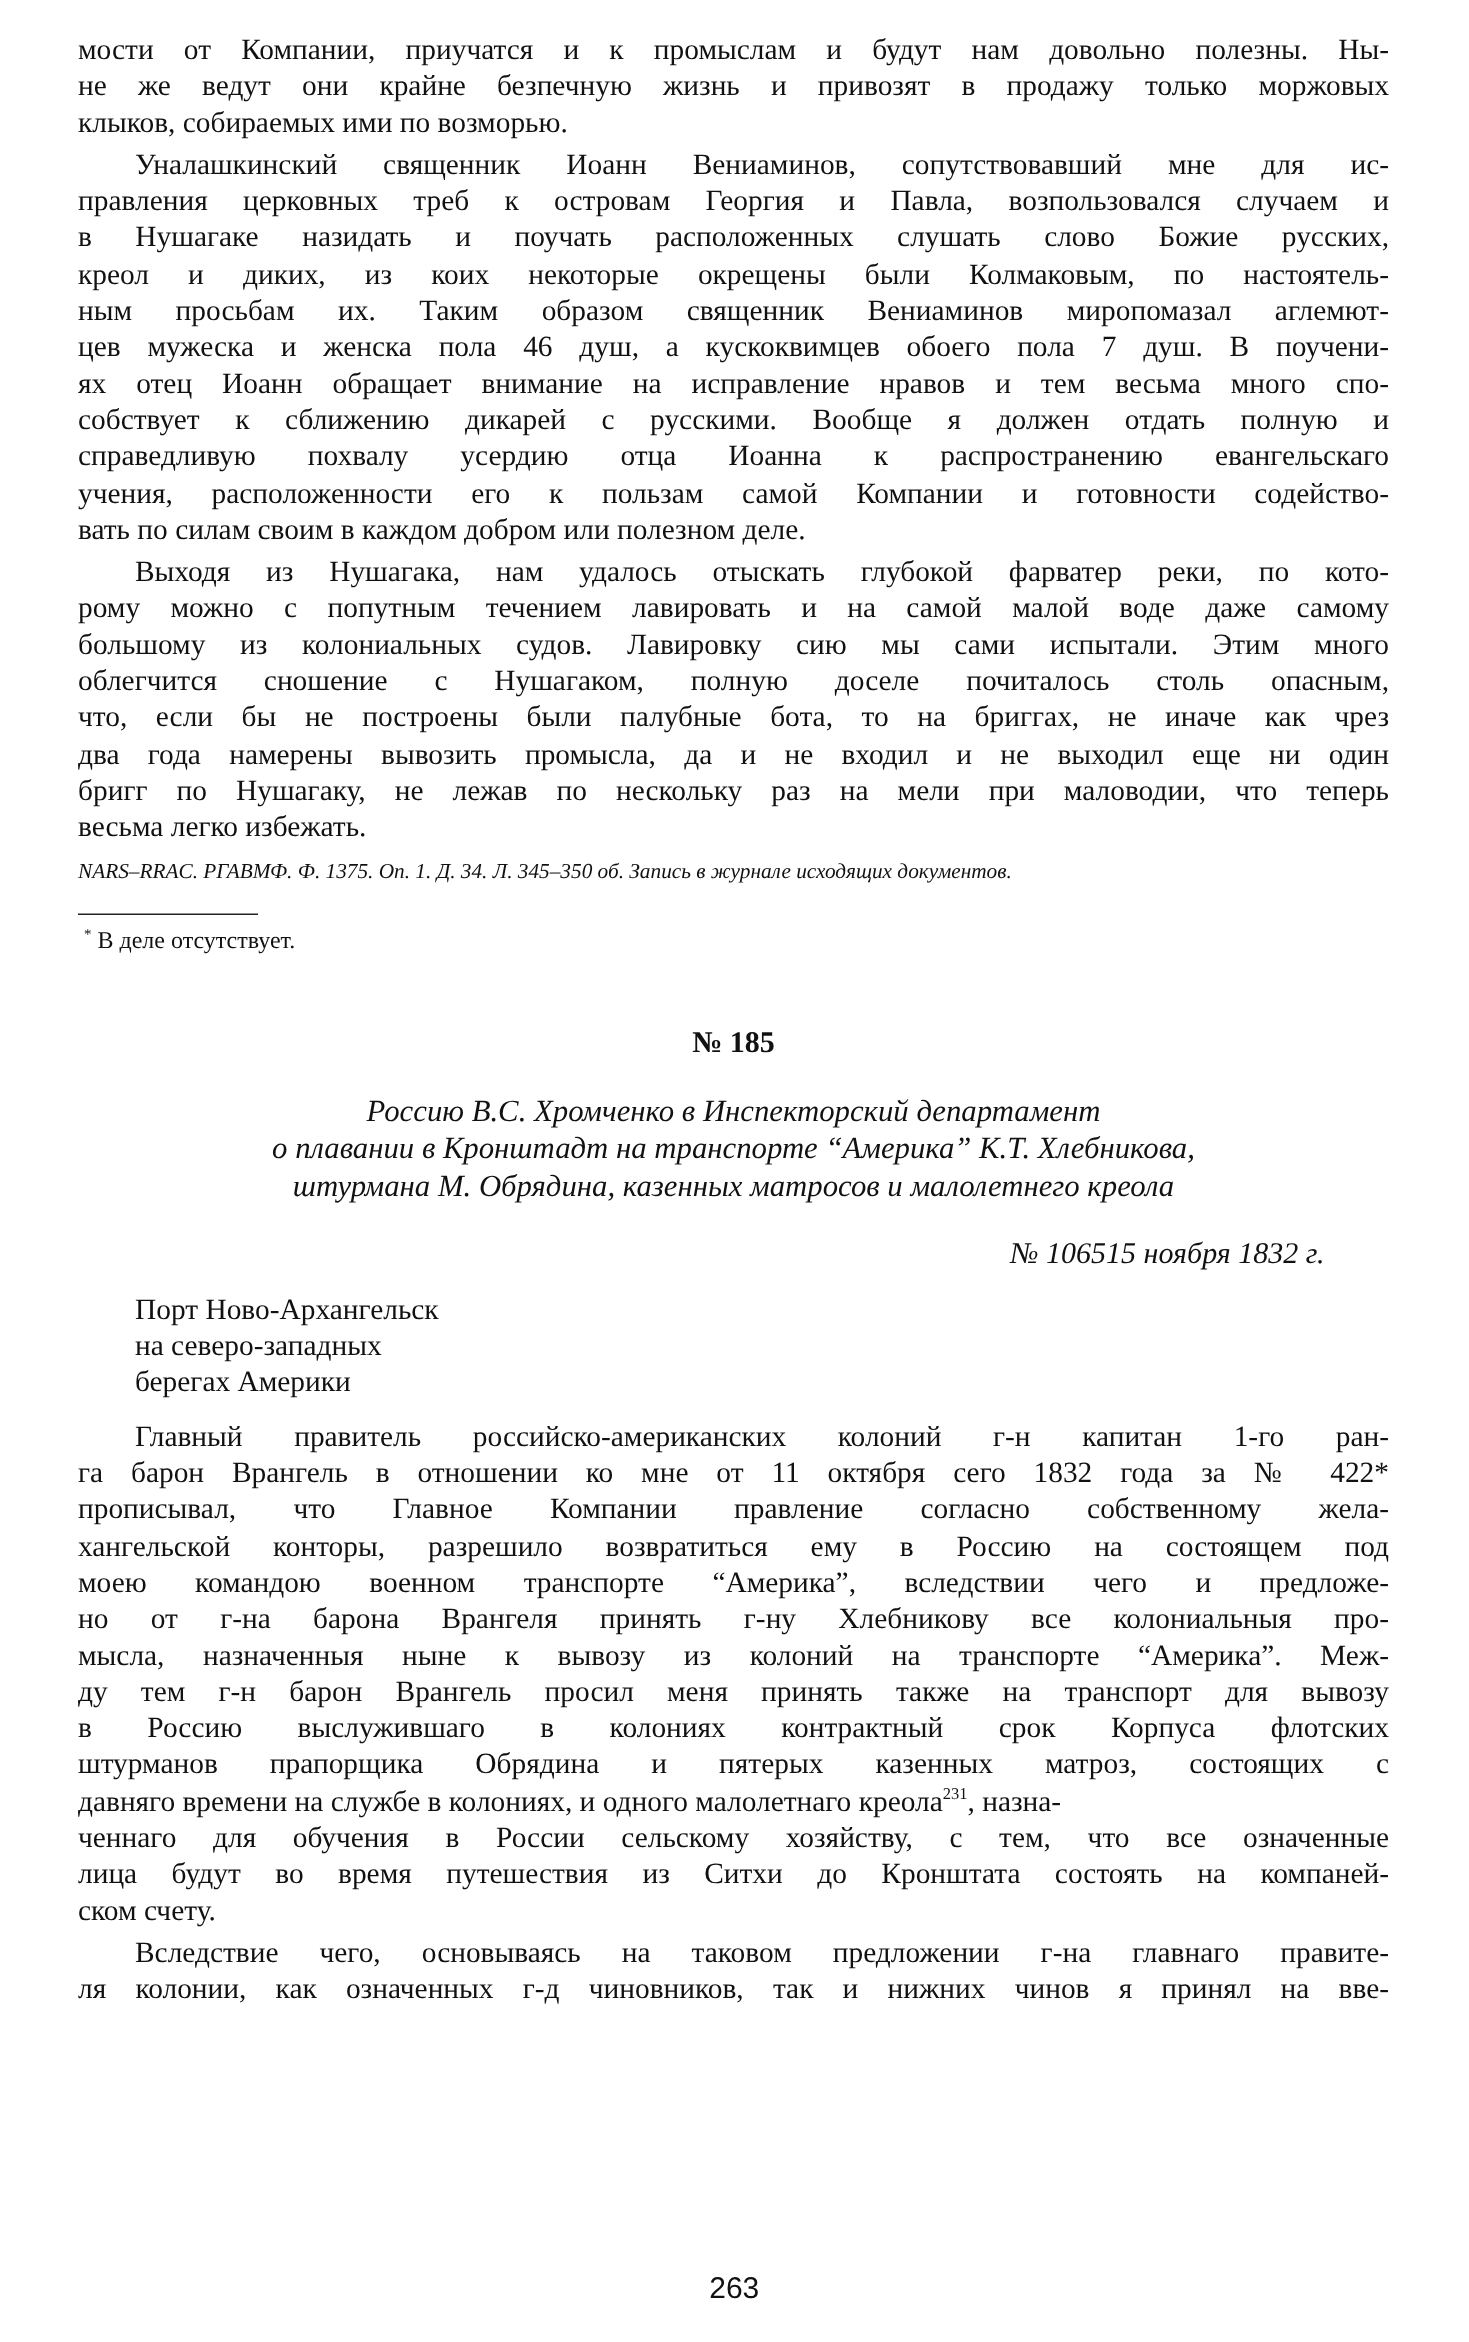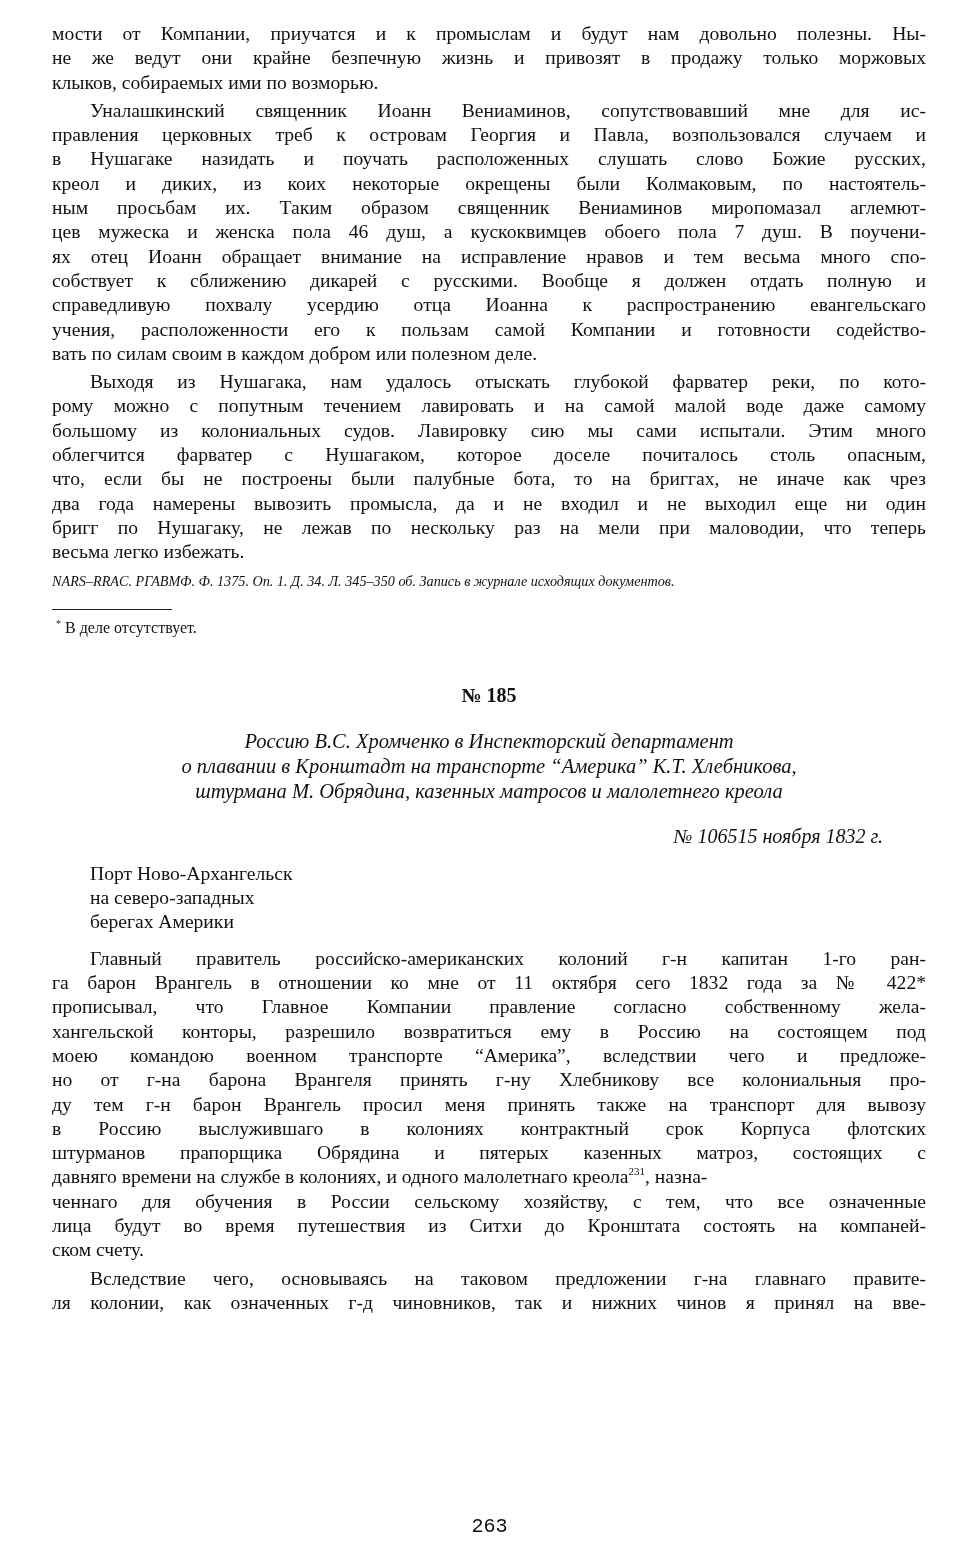--- a/index.html
+++ b/index.html
@@ -14,21 +14,21 @@
   .rule { width: 120px; border-top: 1.5px solid #222; margin: 18px 0 4px 0; height: 0; }
   .fn { font-size: 16px; line-height: 19px; white-space: nowrap; }
   .fn sup { font-size: 10px; }
   .docnum { text-align: center; font-weight: bold; font-size: 20px; margin-top: 46px; height: 26px; }
   .title { text-align: center; font-style: italic; font-size: 20.5px; line-height: 25px; margin-top: 20px; }
   .meta { display: flex; justify-content: flex-end; font-style: italic; font-size: 20px; margin: 20px 43px 0 38px; height: 26px; }
   .place { margin: 12px 0 0 38px; line-height: 24.3px; }
   .place span { display: block; }
   .body2 { margin-top: 12px; }
   .folio { position: absolute; left: 0; width: 979px; top: 1515px; text-align: center;
-           font-family: Liberation Mono, monospace; font-size: 20px; }
+           font-family: Liberation Sans, sans-serif; font-size: 20px; }
   sup.ref { font-size: 11px; vertical-align: super; line-height: 0; }
 </style>
 </head>
 <body>
 
 <div class="page">
 
   <div class="para">
     <span class="line">мости от Компании, приучатся и к промыслам и будут нам довольно полезны. Ны-</span>
     <span class="line">не же ведут они крайне безпечную жизнь и привозят в продажу только моржовых</span>
@@ -46,21 +46,21 @@
     <span class="line">собствует к сближению дикарей с русскими. Вообще я должен отдать полную и</span>
     <span class="line">справедливую похвалу усердию отца Иоанна к распространению евангельскаго</span>
     <span class="line">учения, расположенности его к пользам самой Компании и готовности содейство-</span>
     <span class="line last">вать по силам своим в каждом добром или полезном деле.</span>
   </div>
 
   <div class="para">
     <span class="line indent">Выходя из Нушагака, нам удалось отыскать глубокой фарватер реки, по кото-</span>
     <span class="line">рому можно с попутным течением лавировать и на самой малой воде даже самому</span>
     <span class="line">большому из колониальных судов. Лавировку сию мы сами испытали. Этим много</span>
-    <span class="line">облегчится фарватер с Нушагаком, которое доселе почиталось столь опасным,</span>
+    <span class="line">облегчится сношение с Нушагаком, полную доселе почиталось столь опасным,</span>
     <span class="line">что, если бы не построены были палубные бота, то на бриггах, не иначе как чрез</span>
     <span class="line">два года намерены вывозить промысла, да и не входил и не выходил еще ни один</span>
     <span class="line">бригг по Нушагаку, не лежав по нескольку раз на мели при маловодии, что теперь</span>
     <span class="line last">весьма легко избежать.</span>
   </div>
 
   <div class="source">NARS–RRAC. РГАВМФ. Ф. 1375. Оп. 1. Д. 34. Л. 345–350 об. Запись в журнале исходящих документов.</div>
 
   <div class="rule"></div>
   <div class="fn">
@@ -87,20 +87,21 @@
     <span>берегах Америки</span>
   </div>
 
   <div class="para body2">
     <span class="line indent">Главный правитель российско-американских колоний г-н капитан 1-го ран-</span>
     <span class="line">га барон Врангель в отношении ко мне от 11 октября сего 1832 года за № 422*</span>
     <span class="line">прописывал, что Главное Компании правление согласно собственному жела-</span>
     <span class="line">хангельской конторы, разрешило возвратиться ему в Россию на состоящем под</span>
     <span class="line">моею командою военном транспорте “Америка”, вследствии чего и предложе-</span>
     <span class="line">но от г-на барона Врангеля принять г-ну Хлебникову все колониальныя про-</span>
+    <span class="line">мысла, назначенныя ныне к вывозу из колоний на транспорте “Америка”. Меж-</span>
     <span class="line">ду тем г-н барон Врангель просил меня принять также на транспорт для вывозу</span>
     <span class="line">в Россию выслужившаго в колониях контрактный срок Корпуса флотских</span>
     <span class="line">штурманов прапорщика Обрядина и пятерых казенных матроз, состоящих с</span>
     <span class="line" style="text-align: left; text-align-last: left;"><span>давняго времени на службе в колониях, и одного малолетнаго креола</span><sup class="ref">231</sup><span>, назна-</span></span>
     <span class="line">ченнаго для обучения в России сельскому хозяйству, с тем, что все означенные</span>
     <span class="line">лица будут во время путешествия из Ситхи до Кронштата состоять на компаней-</span>
     <span class="line last">ском счету.</span>
   </div>
 
   <div class="para">

